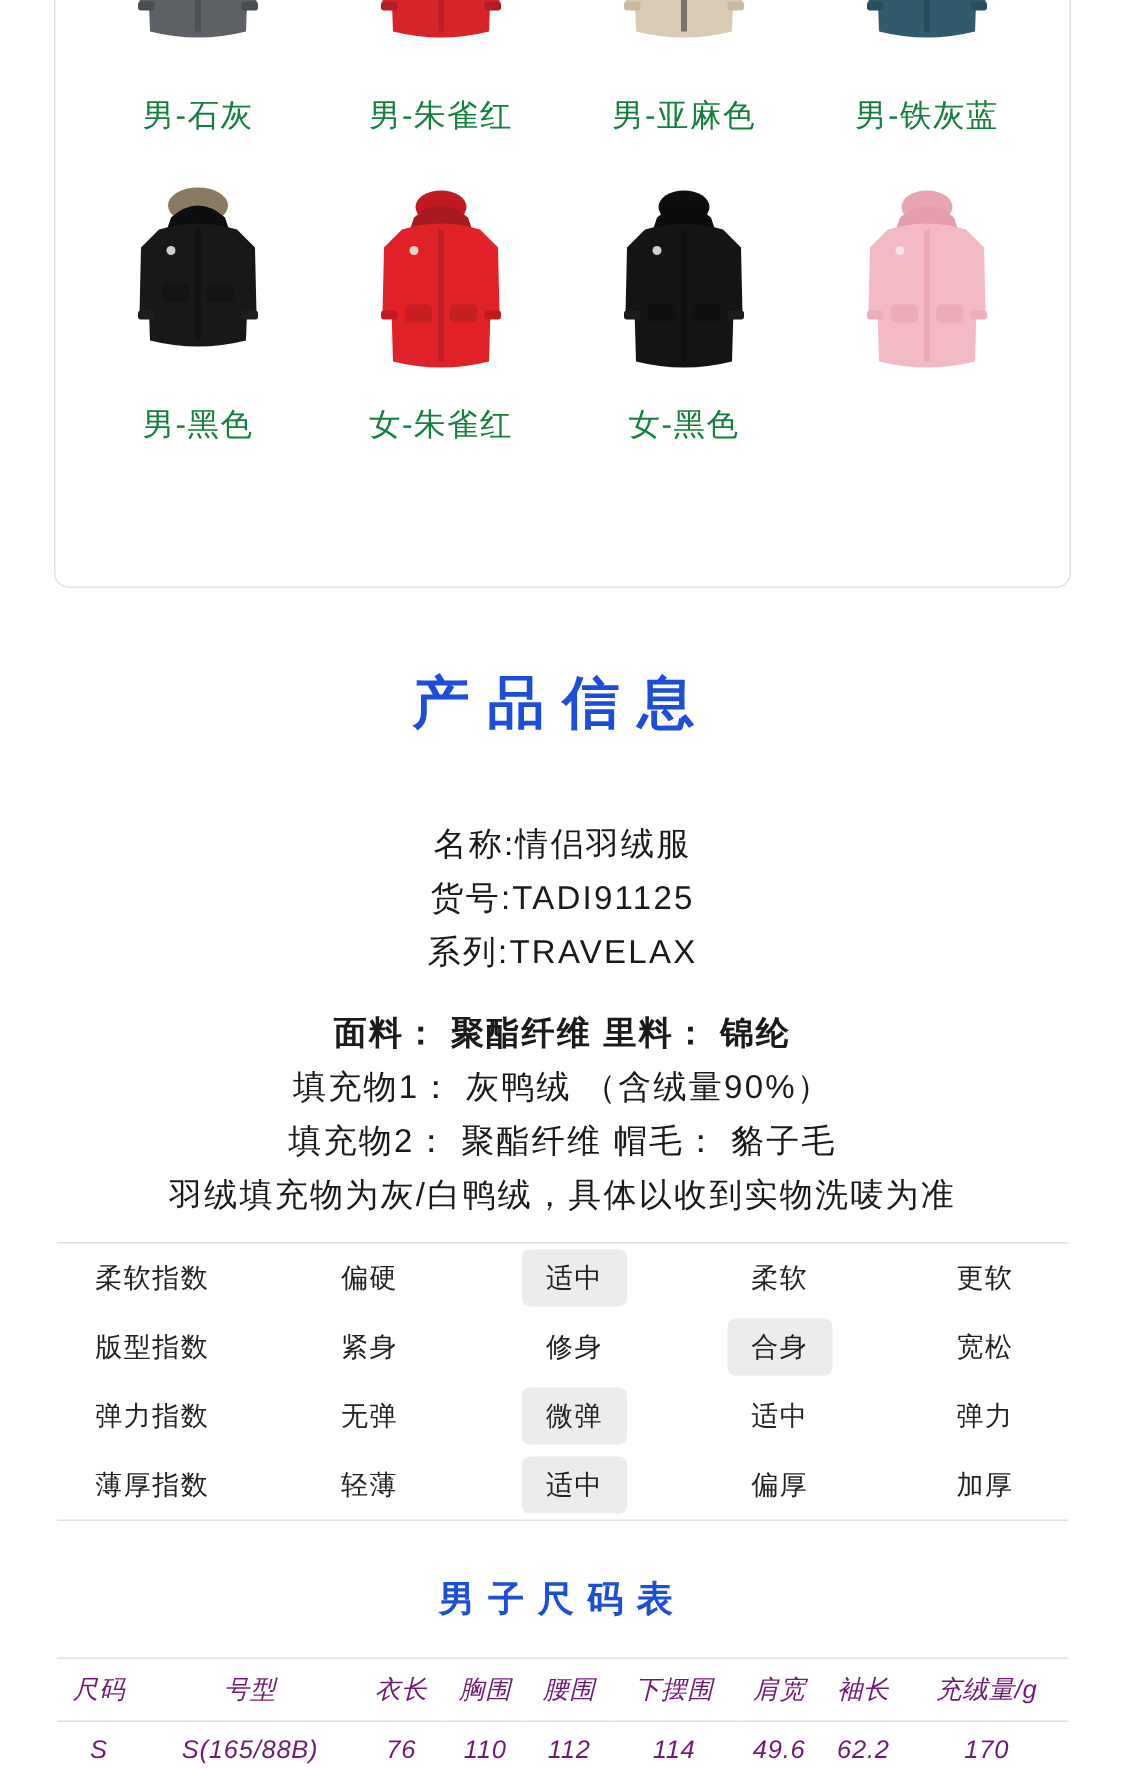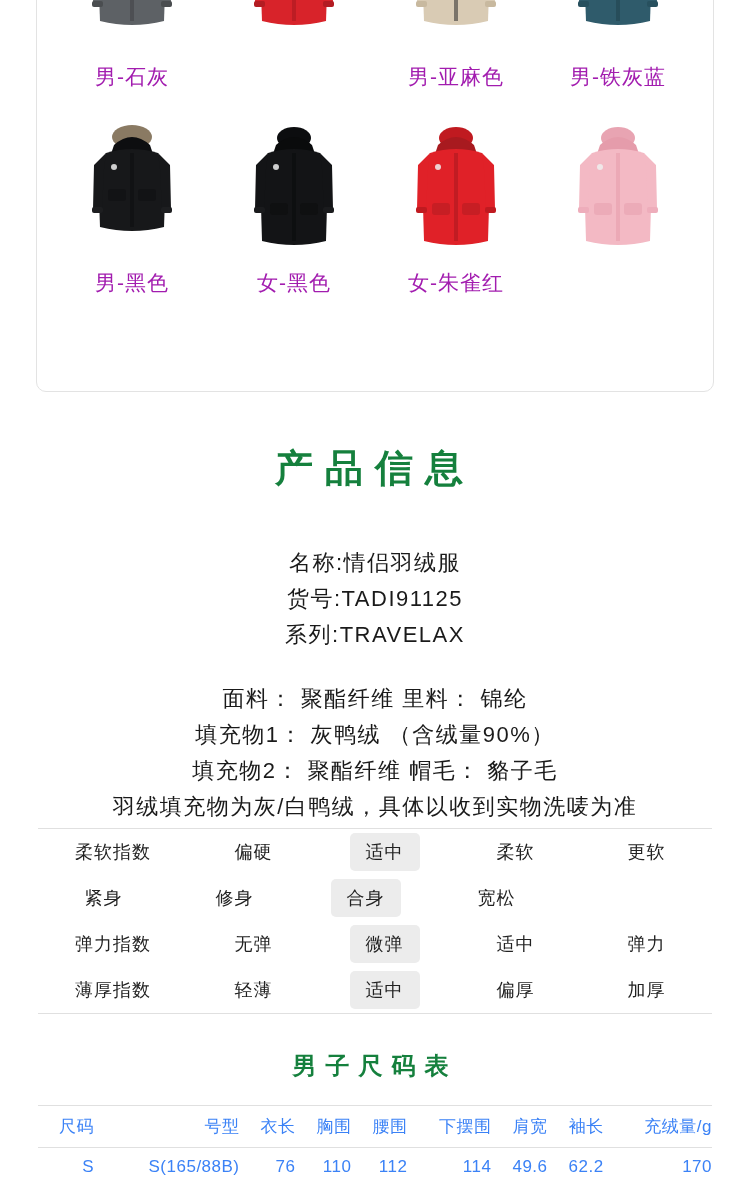--- a/index.html
+++ b/index.html
@@ -46,38 +46,38 @@
   }
   .jacket-wrap {
     height: 150px;
     display: flex;
     align-items: flex-end;
     justify-content: center;
   }
   .color-label {
     font-size: 21px;
     letter-spacing: 1px;
-    color: #a21caf;
+    color: #15803d;
     margin-top: 14px;
   }
 
   
   .jacket {
     position: relative;
     width: 96px;
     height: 132px;
   }
 
   
   .section-title {
     text-align: center;
     font-size: 38px;
     letter-spacing: 12px;
     font-weight: 700;
-    color: #15803d;
+    color: #1d4ed8;
   }
   .title-product {
     position: absolute;
     left: 0;
     top: 443px;
     width: 750px;
   }
   .title-size {
     position: absolute;
     left: 0;
@@ -95,37 +95,39 @@
     width: 750px;
     text-align: center;
   }
   .info-line {
     font-size: 22px;
     letter-spacing: 1.5px;
     line-height: 36px;
     color: #1a1a1a;
   }
   .info-line.gap {
-    margin-top: 28px;
+    margin-top: 18px;
+    font-weight: bold;
   }
 
   
   .index-table {
     position: absolute;
     left: 38px;
     top: 828px;
     width: 674px;
     border-top: 1px solid #e0e0e0;
     border-bottom: 1px solid #e0e0e0;
     box-sizing: border-box;
   }
   .index-row {
     display: flex;
     align-items: center;
     height: 46px;
+    gap: 26px;
   }
   .index-row .cell {
     font-size: 18px;
     color: #222;
     text-align: center;
     letter-spacing: 1px;
   }
   .index-row .cell.name {
     width: 150px;
   }
@@ -149,24 +151,25 @@
     top: 1105px;
     width: 674px;
   }
   .size-table table {
     width: 100%;
     border-collapse: collapse;
   }
   .size-table th, .size-table td {
     font-size: 17px;
     font-weight: normal;
-    color: #3b82f6;
-    text-align: right;
+    color: #701a75;
+    text-align: center;
     padding: 9px 0;
     letter-spacing: 0.5px;
+    font-style: italic;
   }
   .size-table thead tr {
     border-top: 1px solid #e0e0e0;
     border-bottom: 1px solid #e0e0e0;
   }
   .size-table tbody td {
     border-bottom: 1px solid #f0f0f0;
   }
 </style>
 </head>
@@ -203,20 +206,21 @@
     <path d="M22 30 L10 42 L9 86 L18 88 L20 46 Z" fill="#d8232a"></path>
     <path d="M74 30 L86 42 L87 86 L78 88 L76 46 Z" fill="#d8232a"></path>
     <rect x="8" y="84" width="11" height="6" rx="2" fill="#b31c22"></rect>
     <rect x="77" y="84" width="11" height="6" rx="2" fill="#b31c22"></rect>
     <rect x="46" y="30" width="4" height="74" fill="#a81a1f" opacity="0.55"></rect>
     <rect x="24" y="66" width="18" height="12" rx="3" fill="#a81a1f" opacity="0.45"></rect>
     <rect x="54" y="66" width="18" height="12" rx="3" fill="#a81a1f" opacity="0.45"></rect>
     <circle cx="30" cy="44" r="3" fill="#efefef" opacity="0.85"></circle>
   </svg></div>
         </div>
+        <div class="color-label">男-朱雀红</div>
       </div>
       <div class="color-cell">
         <div class="jacket-wrap">
           <div class="jacket">
   <svg width="96" height="132" viewBox="0 0 96 132" xmlns="http://www.w3.org/2000/svg">
     <ellipse cx="48" cy="14" rx="20" ry="12" fill="#b9a77f"></ellipse>
     <path d="M30 22 Q48 6 66 22 L70 34 Q48 26 26 34 Z" fill="#2d2d2d"></path>
     <path d="M22 30 Q48 22 74 30 L82 48 L80 104 Q48 112 16 104 L14 48 Z" fill="#d9cbb4"></path>
     <path d="M22 30 L10 42 L9 86 L18 88 L20 46 Z" fill="#d9cbb4"></path>
     <path d="M74 30 L86 42 L87 86 L78 88 L76 46 Z" fill="#d9cbb4"></path>
@@ -265,58 +269,58 @@
     <rect x="54" y="66" width="18" height="12" rx="3" fill="#0d0e10" opacity="0.45"></rect>
     <circle cx="30" cy="44" r="3" fill="#efefef" opacity="0.85"></circle>
   </svg></div>
         </div>
         <div class="color-label">男-黑色</div>
       </div>
       <div class="color-cell">
         <div class="jacket-wrap">
           <div class="jacket">
   <svg width="96" height="132" viewBox="0 0 96 132" xmlns="http://www.w3.org/2000/svg">
+    <ellipse cx="48" cy="15" rx="17" ry="11" fill="#c01a20"></ellipse>
+    <path d="M30 22 Q48 6 66 22 L70 34 Q48 26 26 34 Z" fill="#a81a1f"></path>
+    <path d="M22 30 Q48 22 74 30 L82 48 L80 118 Q48 126 16 118 L14 48 Z" fill="#e02128"></path>
+    <path d="M22 30 L10 42 L9 86 L18 88 L20 46 Z" fill="#e02128"></path>
+    <path d="M74 30 L86 42 L87 86 L78 88 L76 46 Z" fill="#e02128"></path>
+    <rect x="8" y="84" width="11" height="6" rx="2" fill="#c01a20"></rect>
+    <rect x="77" y="84" width="11" height="6" rx="2" fill="#c01a20"></rect>
+    <rect x="46" y="30" width="4" height="88" fill="#a81a1f" opacity="0.55"></rect>
+    <rect x="24" y="80" width="18" height="12" rx="3" fill="#a81a1f" opacity="0.45"></rect>
+    <rect x="54" y="80" width="18" height="12" rx="3" fill="#a81a1f" opacity="0.45"></rect>
+    <circle cx="30" cy="44" r="3" fill="#efefef" opacity="0.85"></circle>
+  </svg></div>
+        </div>
+        <div class="color-label">女-朱雀红</div>
+      </div>
+      <div class="color-cell">
+        <div class="jacket-wrap">
+          <div class="jacket">
+  <svg width="96" height="132" viewBox="0 0 96 132" xmlns="http://www.w3.org/2000/svg">
     <ellipse cx="48" cy="15" rx="17" ry="11" fill="#0c0d0f"></ellipse>
     <path d="M30 22 Q48 6 66 22 L70 34 Q48 26 26 34 Z" fill="#0a0b0c"></path>
     <path d="M22 30 Q48 22 74 30 L82 48 L80 118 Q48 126 16 118 L14 48 Z" fill="#131416"></path>
     <path d="M22 30 L10 42 L9 86 L18 88 L20 46 Z" fill="#131416"></path>
     <path d="M74 30 L86 42 L87 86 L78 88 L76 46 Z" fill="#131416"></path>
     <rect x="8" y="84" width="11" height="6" rx="2" fill="#1a1b1d"></rect>
     <rect x="77" y="84" width="11" height="6" rx="2" fill="#1a1b1d"></rect>
     <rect x="46" y="30" width="4" height="88" fill="#0a0b0c" opacity="0.55"></rect>
     <rect x="24" y="80" width="18" height="12" rx="3" fill="#0a0b0c" opacity="0.45"></rect>
     <rect x="54" y="80" width="18" height="12" rx="3" fill="#0a0b0c" opacity="0.45"></rect>
     <circle cx="30" cy="44" r="3" fill="#efefef" opacity="0.85"></circle>
   </svg></div>
         </div>
         <div class="color-label">女-黑色</div>
       </div>
       <div class="color-cell">
         <div class="jacket-wrap">
           <div class="jacket">
   <svg width="96" height="132" viewBox="0 0 96 132" xmlns="http://www.w3.org/2000/svg">
-    <ellipse cx="48" cy="15" rx="17" ry="11" fill="#c01a20"></ellipse>
-    <path d="M30 22 Q48 6 66 22 L70 34 Q48 26 26 34 Z" fill="#a81a1f"></path>
-    <path d="M22 30 Q48 22 74 30 L82 48 L80 118 Q48 126 16 118 L14 48 Z" fill="#e02128"></path>
-    <path d="M22 30 L10 42 L9 86 L18 88 L20 46 Z" fill="#e02128"></path>
-    <path d="M74 30 L86 42 L87 86 L78 88 L76 46 Z" fill="#e02128"></path>
-    <rect x="8" y="84" width="11" height="6" rx="2" fill="#c01a20"></rect>
-    <rect x="77" y="84" width="11" height="6" rx="2" fill="#c01a20"></rect>
-    <rect x="46" y="30" width="4" height="88" fill="#a81a1f" opacity="0.55"></rect>
-    <rect x="24" y="80" width="18" height="12" rx="3" fill="#a81a1f" opacity="0.45"></rect>
-    <rect x="54" y="80" width="18" height="12" rx="3" fill="#a81a1f" opacity="0.45"></rect>
-    <circle cx="30" cy="44" r="3" fill="#efefef" opacity="0.85"></circle>
-  </svg></div>
-        </div>
-        <div class="color-label">女-朱雀红</div>
-      </div>
-      <div class="color-cell">
-        <div class="jacket-wrap">
-          <div class="jacket">
-  <svg width="96" height="132" viewBox="0 0 96 132" xmlns="http://www.w3.org/2000/svg">
     <ellipse cx="48" cy="15" rx="17" ry="11" fill="#e8a4b2"></ellipse>
     <path d="M30 22 Q48 6 66 22 L70 34 Q48 26 26 34 Z" fill="#e59cab"></path>
     <path d="M22 30 Q48 22 74 30 L82 48 L80 118 Q48 126 16 118 L14 48 Z" fill="#f3b9c4"></path>
     <path d="M22 30 L10 42 L9 86 L18 88 L20 46 Z" fill="#f3b9c4"></path>
     <path d="M74 30 L86 42 L87 86 L78 88 L76 46 Z" fill="#f3b9c4"></path>
     <rect x="8" y="84" width="11" height="6" rx="2" fill="#eeadbb"></rect>
     <rect x="77" y="84" width="11" height="6" rx="2" fill="#eeadbb"></rect>
     <rect x="46" y="30" width="4" height="88" fill="#e59cab" opacity="0.55"></rect>
     <rect x="24" y="80" width="18" height="12" rx="3" fill="#e59cab" opacity="0.45"></rect>
     <rect x="54" y="80" width="18" height="12" rx="3" fill="#e59cab" opacity="0.45"></rect>
@@ -341,20 +345,21 @@
 
 <div class="index-table" id="index-table">
     <div class="index-row">
       <div class="cell name">柔软指数</div>
       <div class="cell opt"><span>偏硬</span></div>
       <div class="cell opt"><span class="pill">适中</span></div>
       <div class="cell opt"><span>柔软</span></div>
       <div class="cell opt"><span>更软</span></div>
     </div>
     <div class="index-row">
+      <div class="cell name">版型指数</div>
       <div class="cell opt"><span>紧身</span></div>
       <div class="cell opt"><span>修身</span></div>
       <div class="cell opt"><span class="pill">合身</span></div>
       <div class="cell opt"><span>宽松</span></div>
     </div>
     <div class="index-row">
       <div class="cell name">弹力指数</div>
       <div class="cell opt"><span>无弹</span></div>
       <div class="cell opt"><span class="pill">微弹</span></div>
       <div class="cell opt"><span>适中</span></div>

